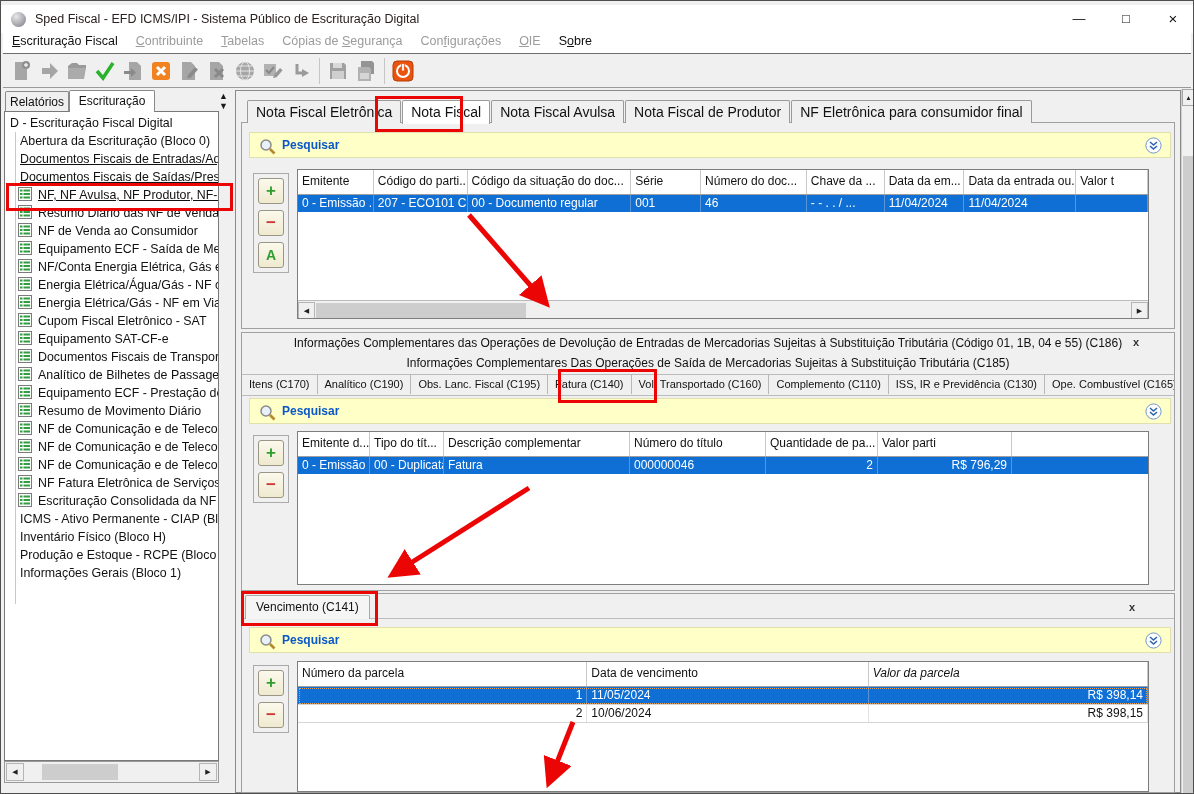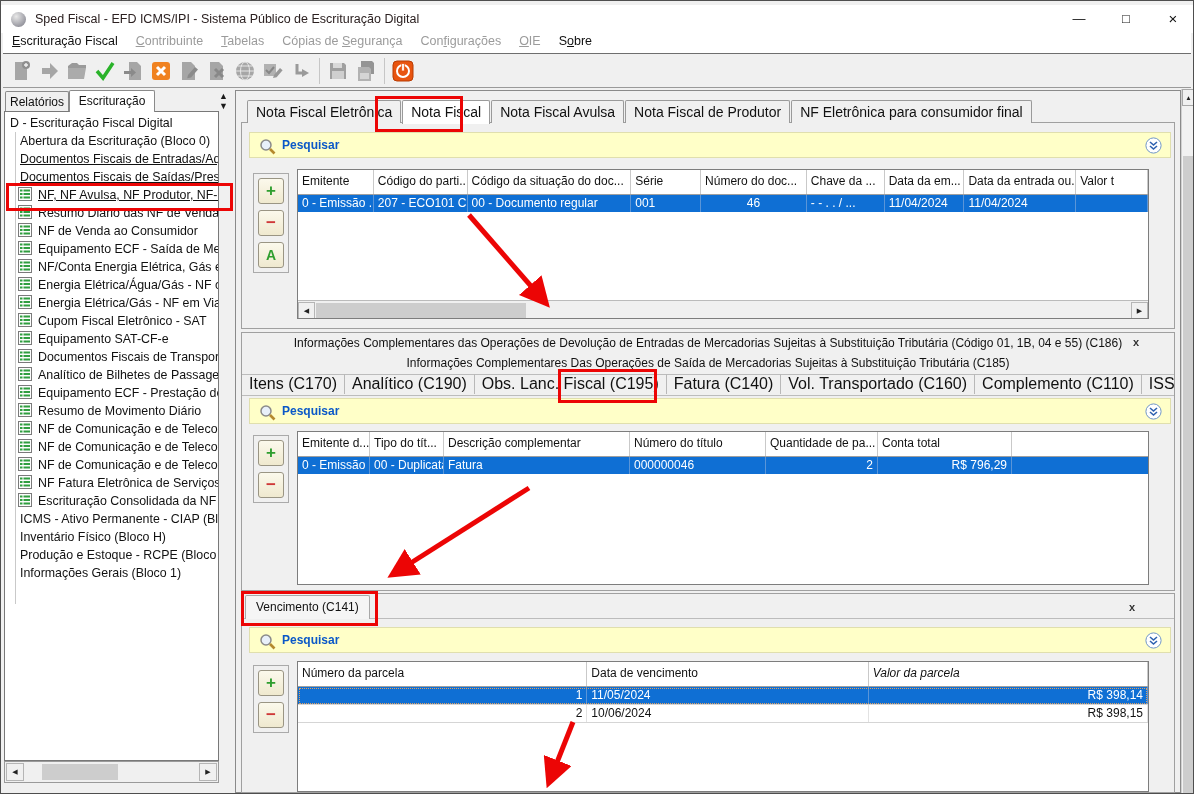--- a/index.html
+++ b/index.html
@@ -72,21 +72,21 @@
   .g-row.sel{background:#0f6fd4;color:#fff;}
   .g-row.sel .g-cell{border-right:1px solid #5a95d8;}
   .g-row.lined{border-bottom:1px solid #d5d5d5;}
   .g-row.focus{outline:1px dotted #e0a060;outline-offset:-2px;}
   .hdrrow{position:absolute;left:241px;width:932px;background:#f0f0f0;border-bottom:1px solid #bcbcbc;
           text-align:center;font-size:12px;white-space:nowrap;overflow:hidden;}
   .closex{position:absolute;width:14px;height:14px;font-size:11px;font-weight:bold;color:#333;
           text-align:center;line-height:14px;}
   .subtabs{position:absolute;left:241px;top:373px;width:932px;height:21px;border-bottom:1px solid #bcbcbc;
            display:flex;overflow:hidden;}
-  .stab{height:20px;line-height:20px;padding:0 7px;font-size:16px;white-space:nowrap;
+  .stab{height:20px;line-height:20px;padding:0 7px;font-size:11px;white-space:nowrap;
         border-right:1px solid #b8b8b8;}
   .venctab{position:absolute;left:244px;top:594px;height:23px;line-height:22px;padding:0 10px;
            background:#f5f5f5;border:1px solid #a8a8a8;border-bottom:none;font-size:12px;
            border-radius:2px 2px 0 0;}
   
   .vscroll{position:absolute;left:1180px;top:88px;width:14px;height:704px;background:#f1f1f1;
            border-left:1px solid #d0d0d0;box-sizing:border-box;}
   .vscr-up{position:absolute;left:0;top:0;width:13px;height:17px;background:#f0f0f0;border:1px solid #a8a8a8;
            box-sizing:border-box;text-align:center;font-size:6.5px;line-height:15px;color:#222;}
   .vscr-thumb{position:absolute;left:1px;top:67px;width:12px;bottom:0;background:#cdcdcd;}
@@ -435,21 +435,21 @@
         <div class="g-hcell" style="width: 78px;">Chave da ...</div>
         <div class="g-hcell" style="width: 80px;">Data da em...</div>
         <div class="g-hcell" style="width: 112px;">Data da entrada ou...</div>
         <div class="g-hcell" style="width: 72px;">Valor t</div>
       </div>
       <div class="g-row sel">
         <div class="g-cell" style="width: 76px; text-align: left;">0 - Emissão ...</div>
         <div class="g-cell" style="width: 94px; text-align: left;">207 - ECO101 CON...</div>
         <div class="g-cell" style="width: 164px; text-align: left;">00 - Documento regular</div>
         <div class="g-cell" style="width: 70px; text-align: left;">001</div>
-        <div class="g-cell" style="width: 106px; text-align: center;">46</div>
+        <div class="g-cell" style="width: 106px; text-align: left;">46</div>
         <div class="g-cell" style="width: 78px; text-align: left;">-  -  .  .    /  ...</div>
         <div class="g-cell" style="width: 80px; text-align: left;">11/04/2024</div>
         <div class="g-cell" style="width: 112px; text-align: left;">11/04/2024</div>
         <div class="g-cell" style="width: 72px; text-align: left;"></div>
       </div>
     </div>
 
   <div class="section" style="left:240px;top:331px;width:934px;height:259px;"></div>
   <div class="hdrrow" style="top:332px;height:21px;line-height:20px;">Informações Complementares das Operações de Devolução de Entradas de Mercadorias Sujeitas à Substituição Tributária (Código 01, 1B, 04 e 55) (C186)</div>
   <div class="closex" style="left:1128px;top:334px;">x</div>
@@ -480,21 +480,21 @@
       <div class="crm add" style="top: 4px;">+</div>
       <div class="crm remove" style="top: 36px;">−</div>
     </div>
   <div class="gridbox" style="left:296px;top:430px;width:852px;height:154px;" id="grid2">
       <div class="g-head">
         <div class="g-hcell" style="width: 72px;">Emitente d...</div>
         <div class="g-hcell" style="width: 74px;">Tipo do tít...</div>
         <div class="g-hcell" style="width: 186px;">Descrição complementar</div>
         <div class="g-hcell" style="width: 136px;">Número do título</div>
         <div class="g-hcell" style="width: 112px;">Quantidade de pa...</div>
-        <div class="g-hcell" style="width: 134px;">Conta total</div>
+        <div class="g-hcell" style="width: 134px;">Valor parti</div>
       </div>
       <div class="g-row sel">
         <div class="g-cell" style="width: 72px; text-align: left;">0 - Emissão p...</div>
         <div class="g-cell" style="width: 74px; text-align: left;">00 - Duplicata</div>
         <div class="g-cell" style="width: 186px; text-align: left;">Fatura</div>
         <div class="g-cell" style="width: 136px; text-align: left;">000000046</div>
         <div class="g-cell" style="width: 112px; text-align: right;">2</div>
         <div class="g-cell" style="width: 134px; text-align: right;">R$ 796,29</div>
       </div>
     </div>

